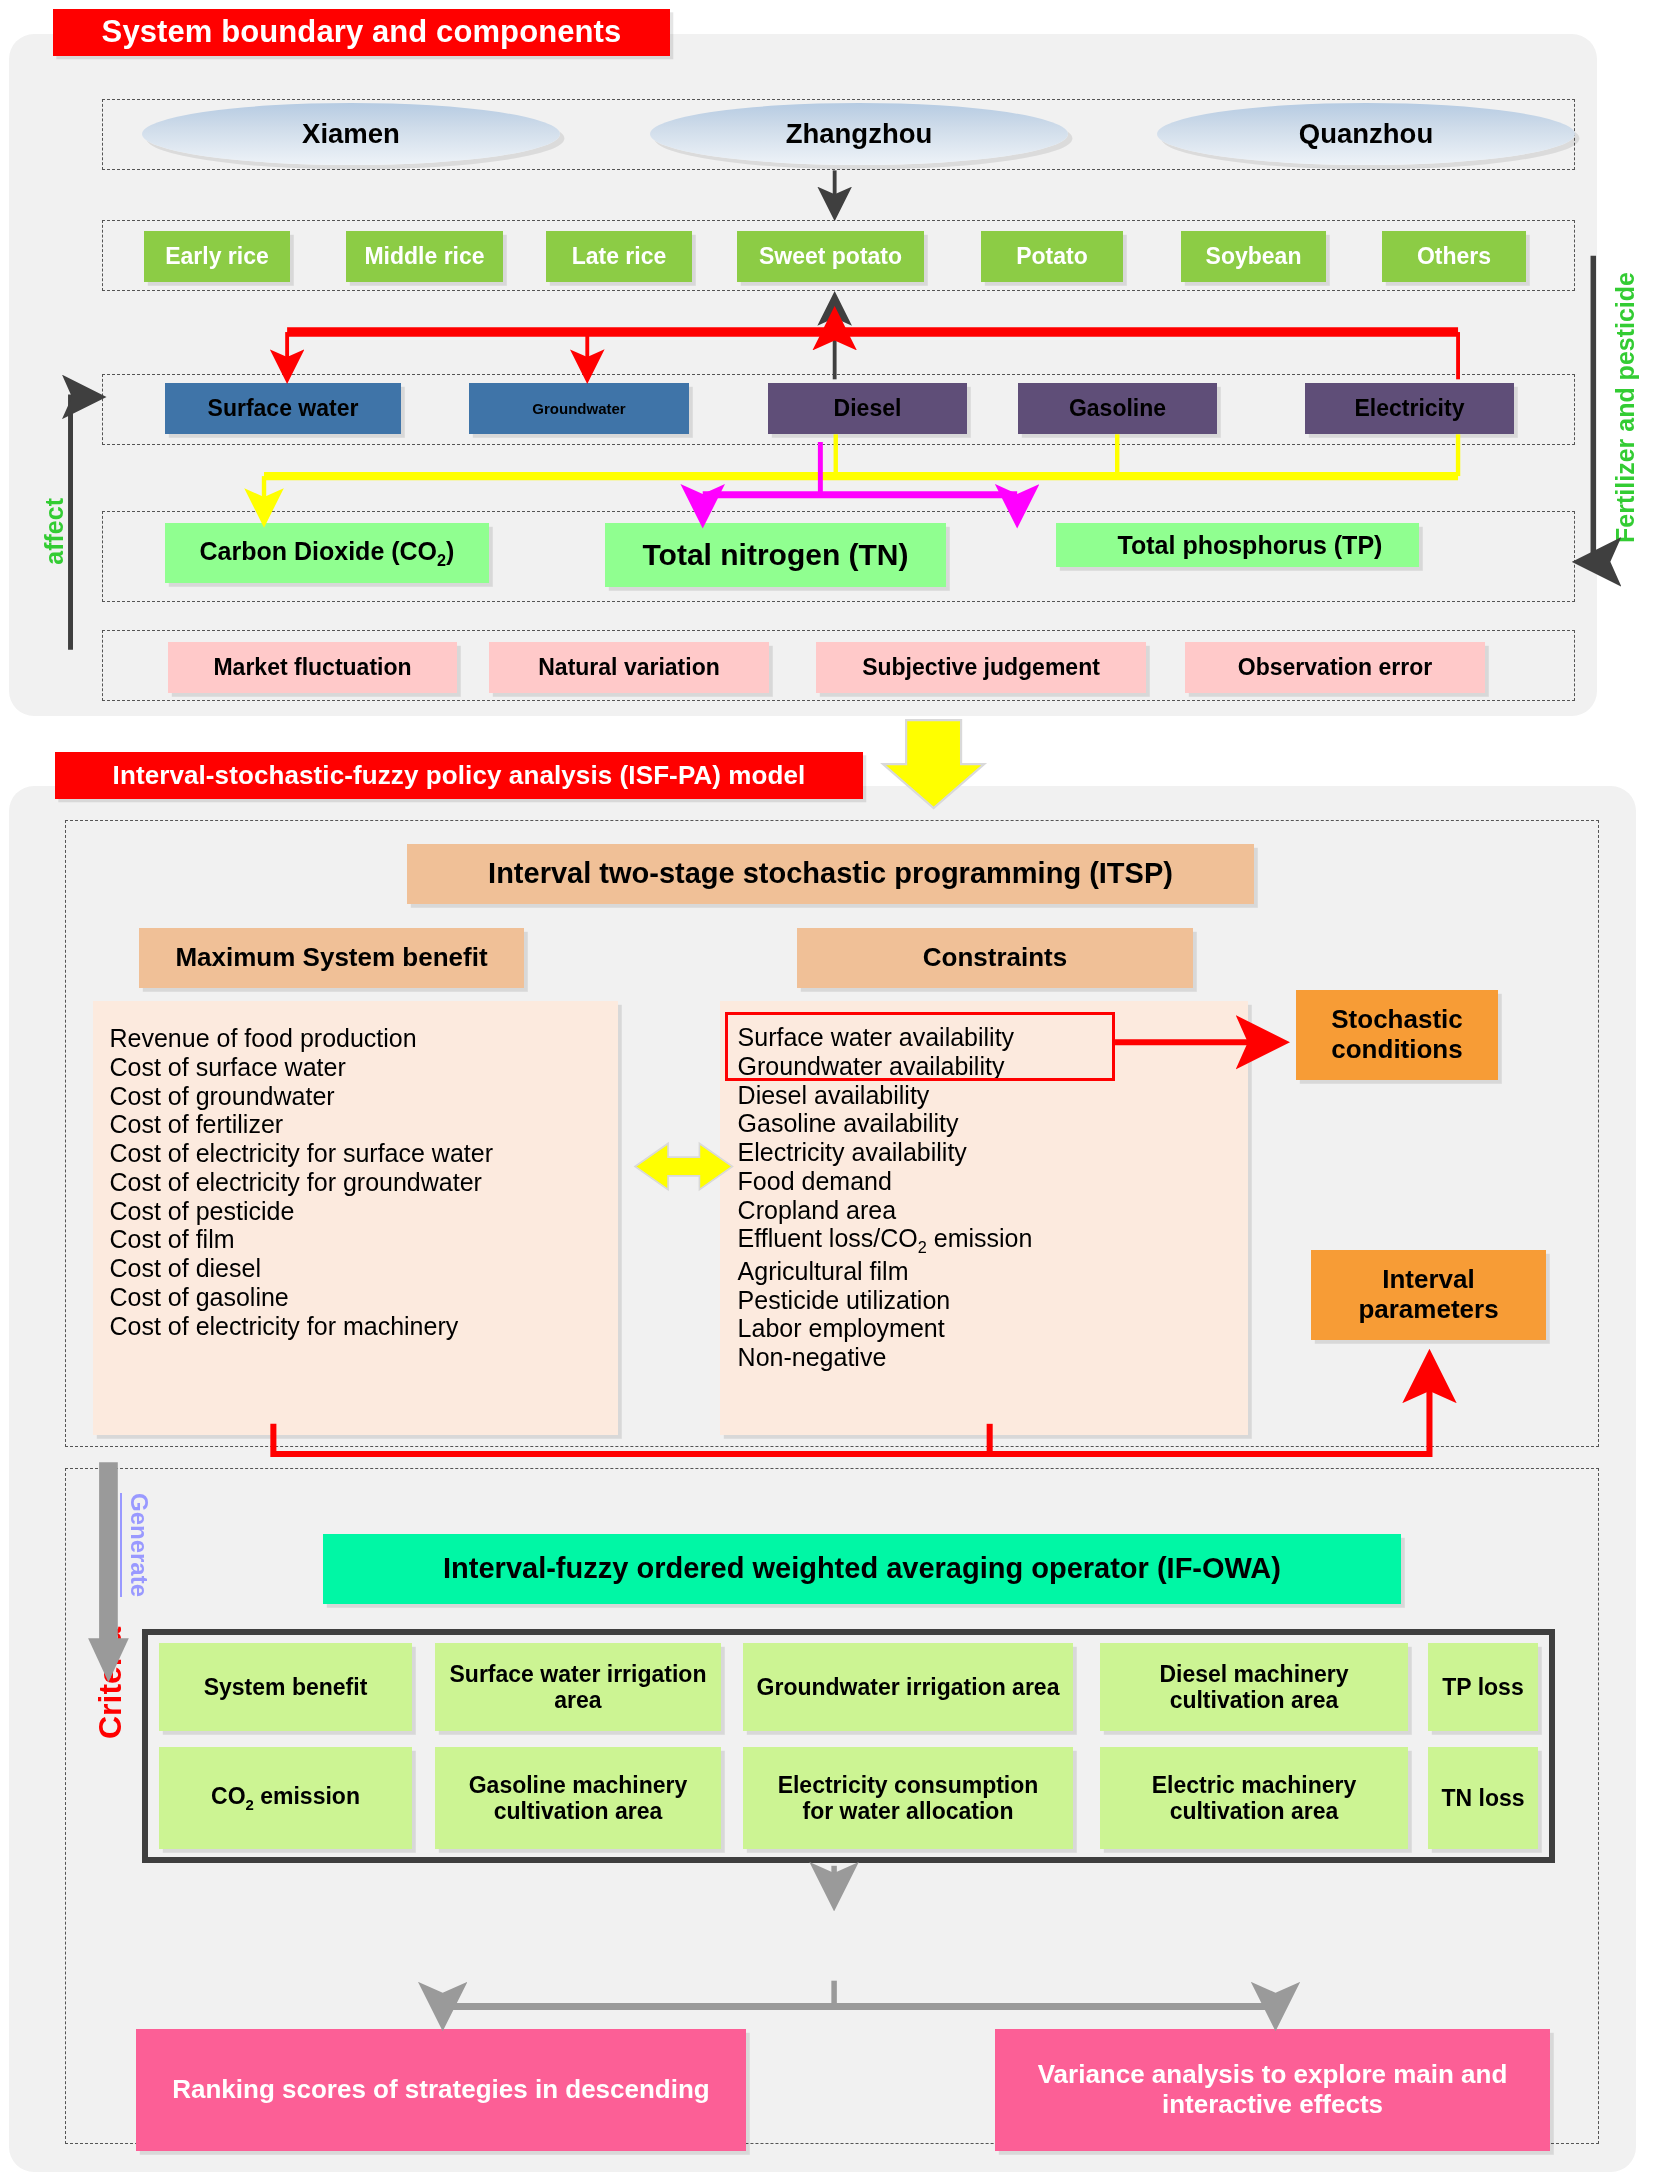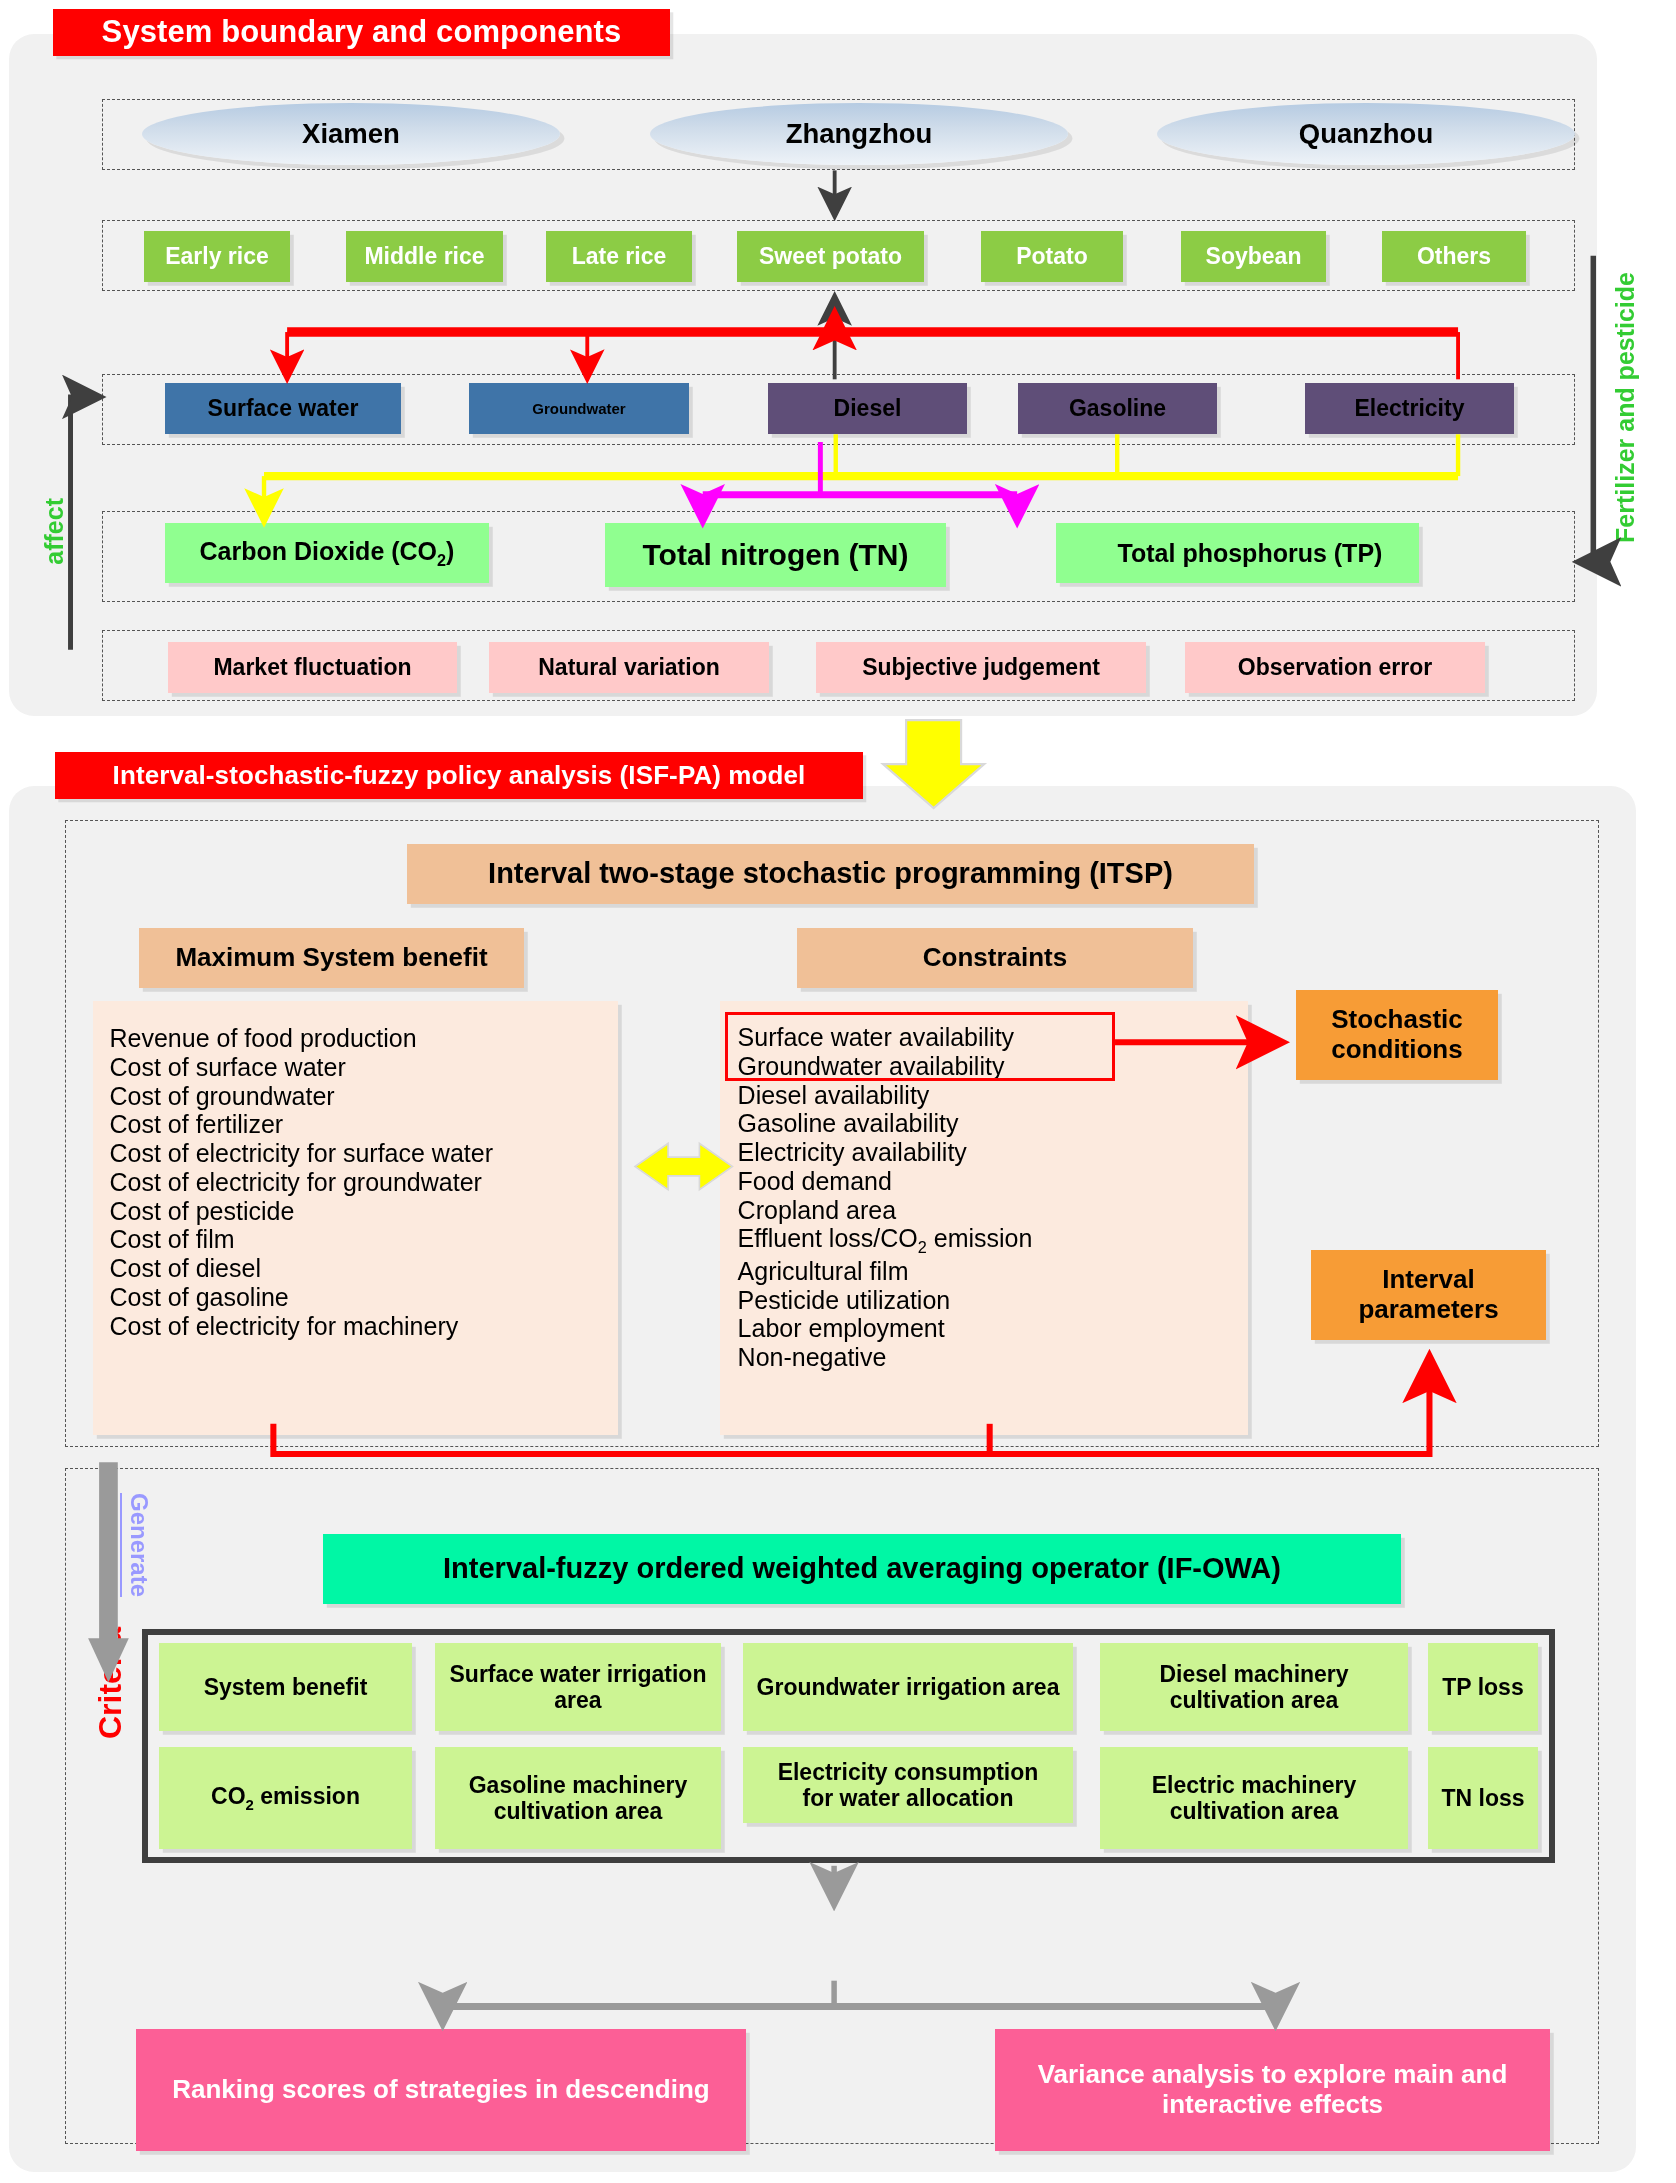--- a/index.html
+++ b/index.html
@@ -151,21 +151,21 @@
   <div class="dashbox" style="left:102px; top:511px; width:1473px; height:91px;"></div>
 
   <div class="node emis" style="left:165px; top:523px; width:324px; height:60px; font-size:25px;">
     <span>
       <span>Carbon Dioxide (CO</span><sub style="font-size:0.65em;">2</sub><span>)</span>
     </span>
   </div>
   <div class="node emis" style="left:605px; top:523px; width:341px; height:64px; font-size:30px;">
     <span>Total nitrogen (TN)</span>
     </div>
-  <div class="node emis" style="left:1056px; top:523px; width:363px; height:60px; font-size:25px;padding-left:25px;">
+  <div class="node emis" style="left:1056px; top:523px; width:363px; height:44px; font-size:25px;padding-left:25px;">
     <span>Total phosphorus (TP)</span>
     </div>
 
   <div class="dashbox" style="left:102px; top:630px; width:1473px; height:71px;"></div>
 
   <div class="node uncert" style="left:168px; top:642px; width:289px; height:51px; font-size:23px;">
     <span>Market fluctuation</span>
     </div>
   <div class="node uncert" style="left:489px; top:642px; width:280px; height:51px; font-size:23px;">
     <span>Natural variation</span>
@@ -275,21 +275,21 @@
     </div>
 
   <div class="node criteria-box" style="left:159px; top:1747px; width:253px; height:102px; font-size:23px;">
     <span>
       <span>CO</span><sub style="font-size:0.65em;">2</sub><span> emission</span>
     </span>
   </div>
   <div class="node criteria-box" style="left:435px; top:1747px; width:286px; height:102px; font-size:23px; padding:0 13px;">
     <span>Gasoline machinery cultivation area</span>
     </div>
-  <div class="node criteria-box" style="left:743px; top:1747px; width:330px; height:76px; font-size:23px; padding:0 28px;">
+  <div class="node criteria-box" style="left:743px; top:1747px; width:330px; height:102px; font-size:23px; padding:0 28px;">
     <span>Electricity consumption for water allocation</span>
     </div>
   <div class="node criteria-box" style="left:1100px; top:1747px; width:308px; height:102px; font-size:23px; padding:0 10px;">
     <span>Electric machinery cultivation area</span>
     </div>
   <div class="node criteria-box" style="left:1428px; top:1747px; width:110px; height:102px; font-size:23px;">
     <span>TN loss</span>
     </div>
 
 

